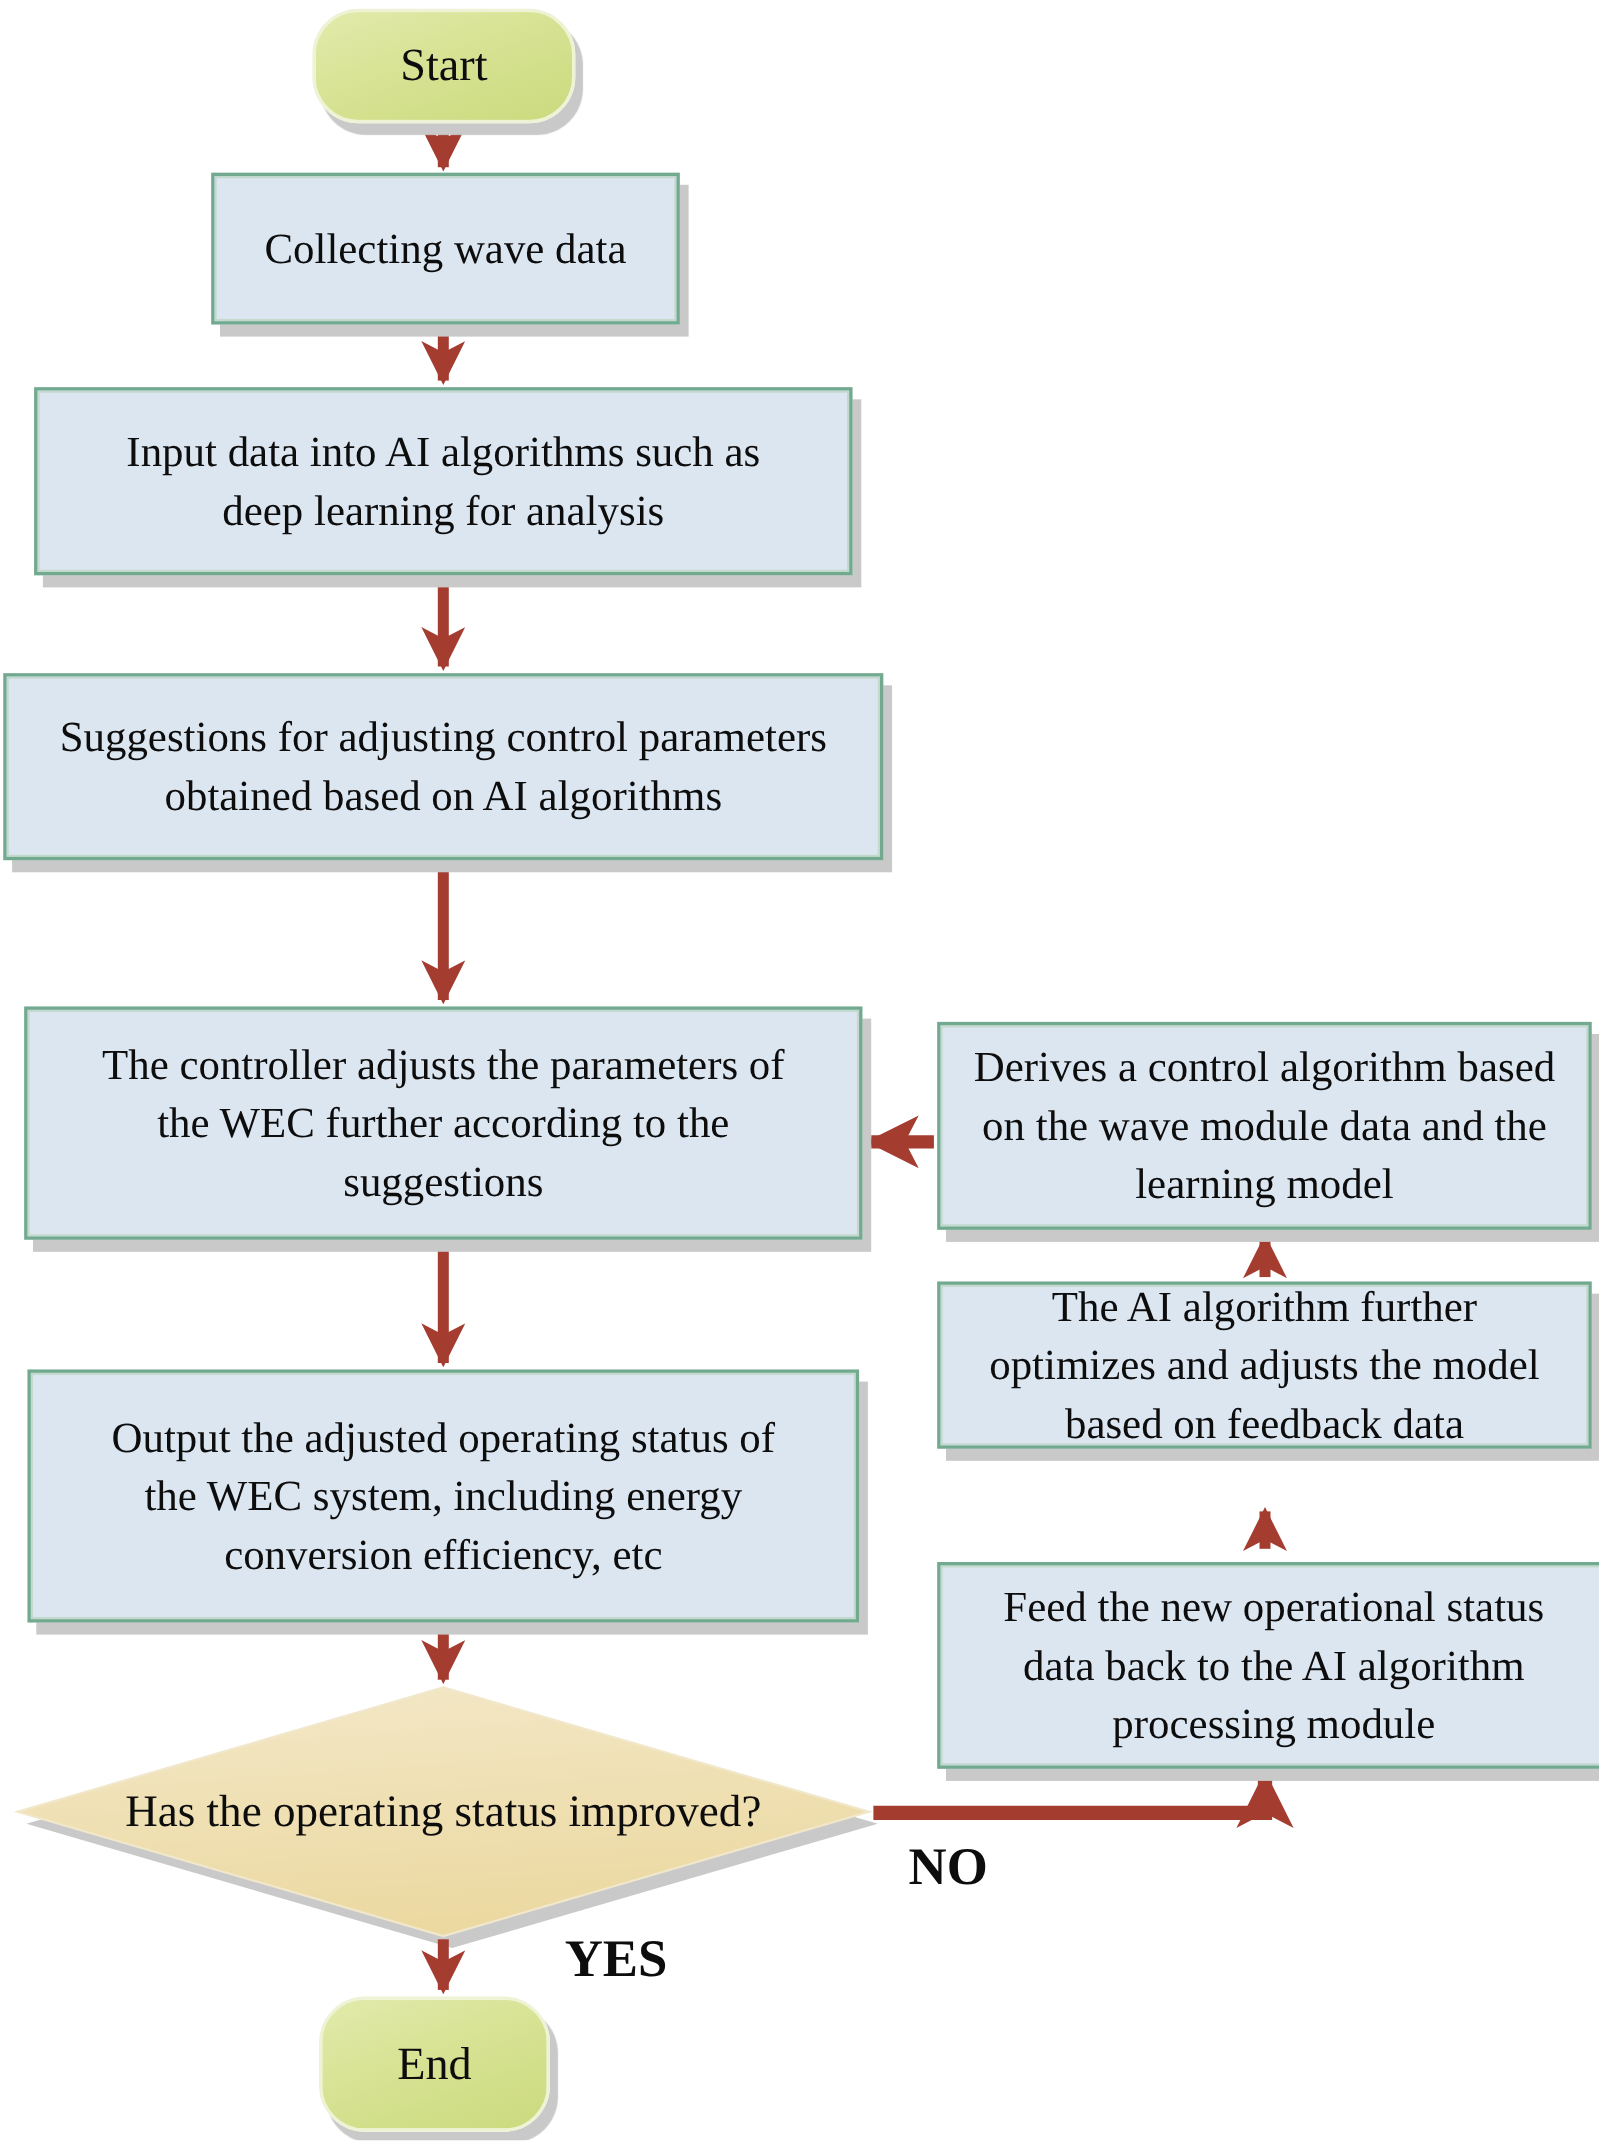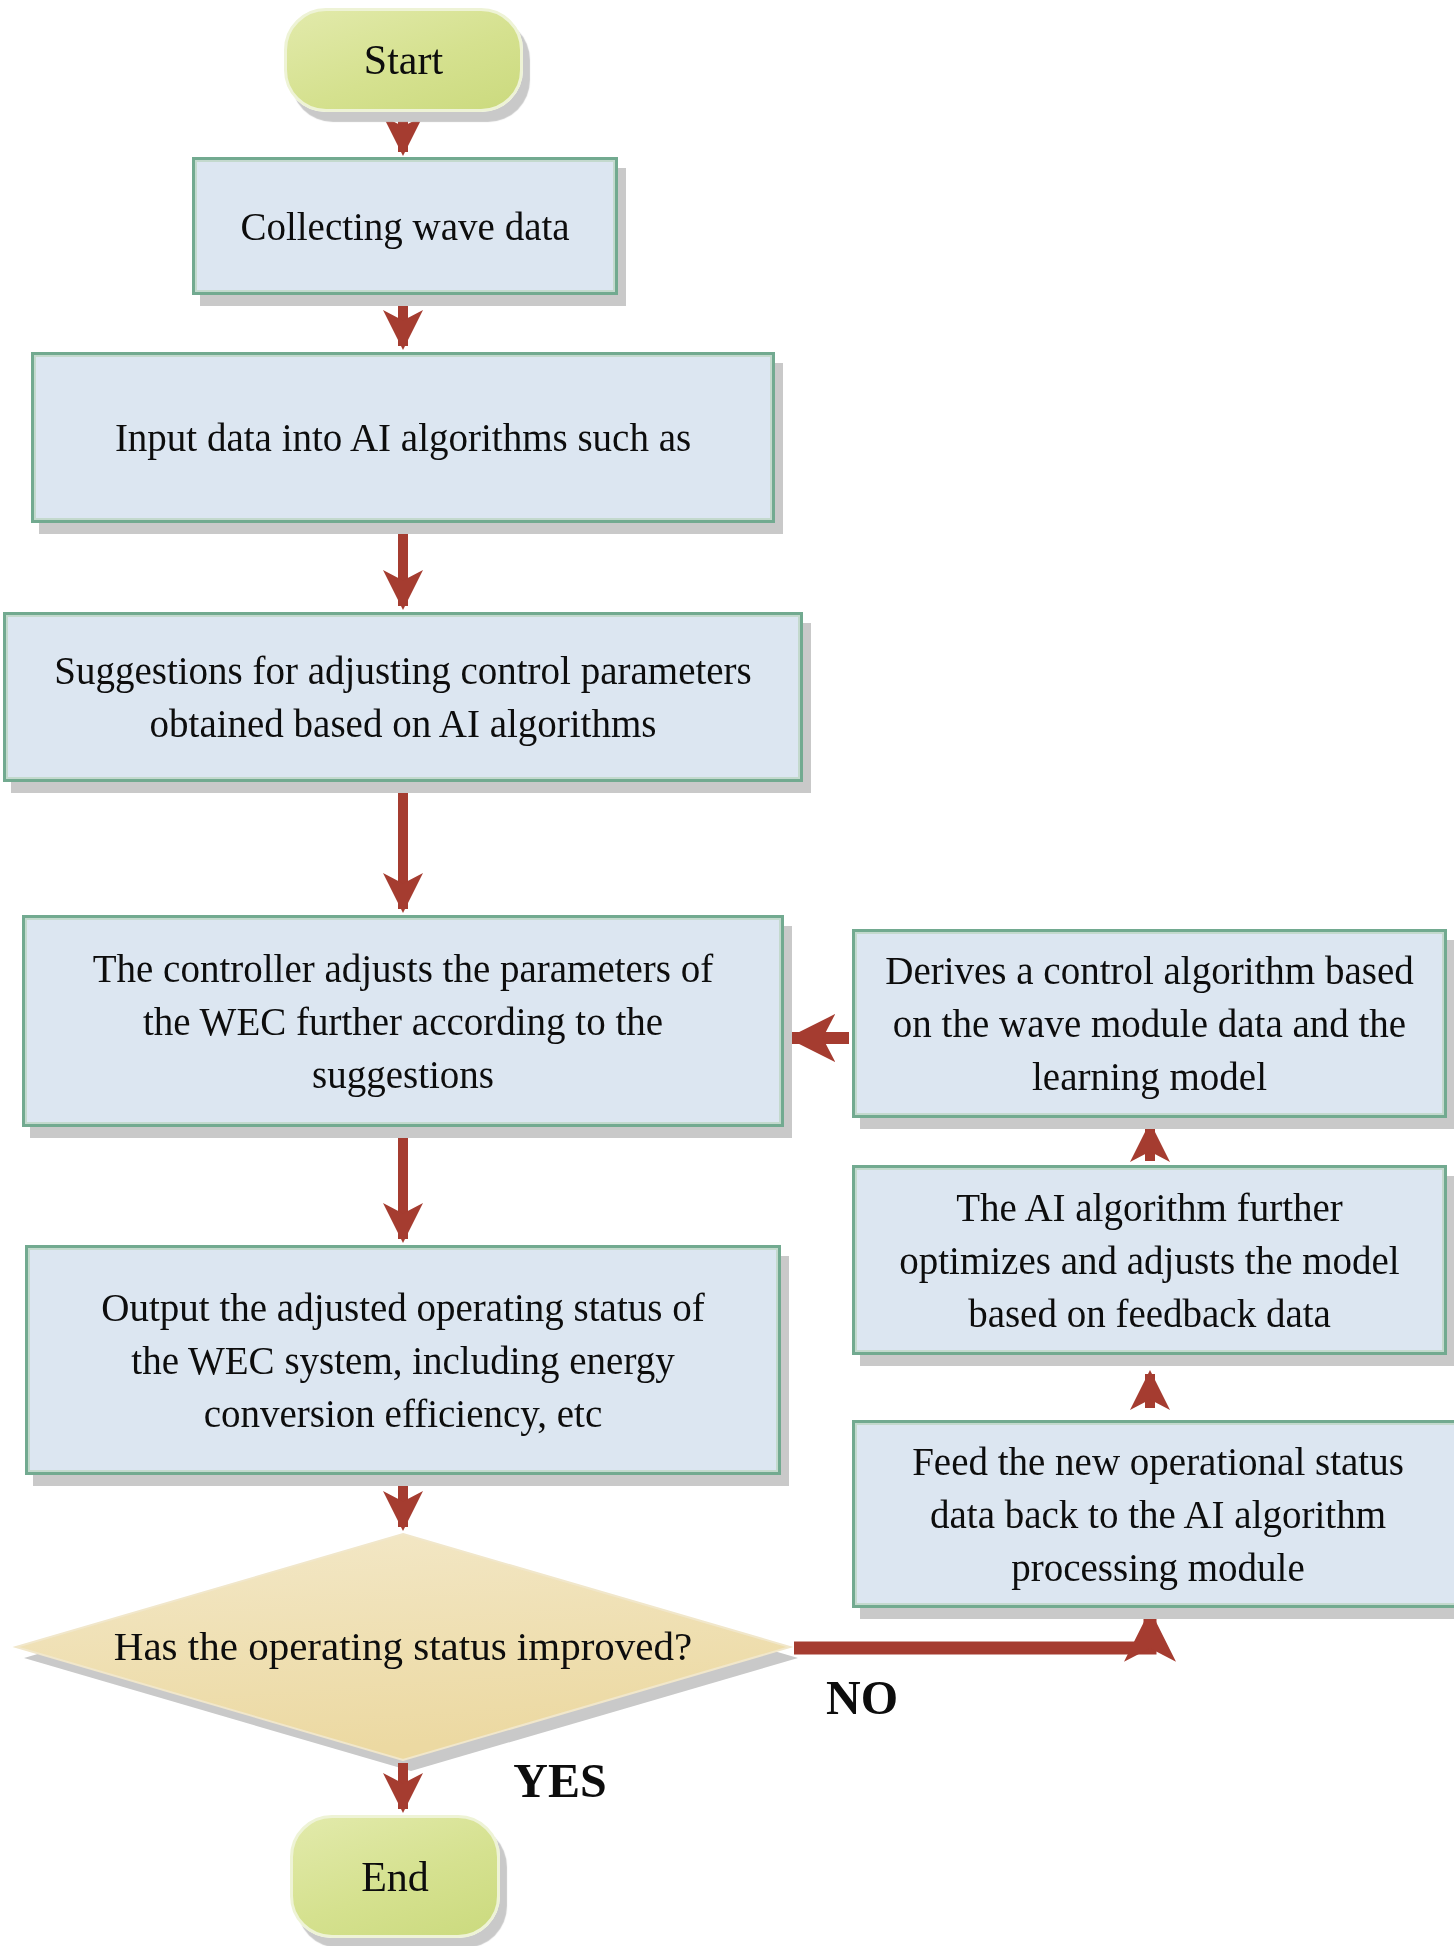--- a/index.html
+++ b/index.html
@@ -46,21 +46,21 @@
   }
 
   
   #n-start     {left:284px;top:8px;   width:239px;height:104px;}
   #n-collect   {left:192px;top:157px; width:426px;height:138px;}
   #n-input     {left:31px; top:352px; width:744px;height:171px;}
   #n-suggest   {left:3px;  top:612px; width:800px;height:170px;}
   #n-controller{left:22px; top:915px; width:762px;height:212px;}
   #n-output    {left:25px; top:1245px;width:756px;height:230px;}
   #n-derive    {left:852px;top:929px; width:595px;height:189px;}
-  #n-optimize  {left:852px;top:1165px;width:595px;height:190px;}
+  #n-optimize  {left:852px;top:1165px;width:595px;height:152px;}
   #n-feedback  {left:852px;top:1420px;width:612px;height:188px;}
   #n-end       {left:290px;top:1815px;width:210px;height:123px;}
   #q-text      {left:40px; top:1622px;width:726px;}
   #lbl-yes     {left:498px;top:1753px;width:124px;}
   #lbl-no      {left:806px;top:1670px;width:112px;}
 </style>
 </head>
 <body>
 
 <div class="canvas">
@@ -96,20 +96,21 @@
   <div class="terminator" id="n-start">
     <span>Start</span>
   </div>
 
   <div class="process" id="n-collect">
     <div class="line">Collecting wave data</div>
   </div>
 
   <div class="process" id="n-input">
     <div class="line">Input data into AI algorithms such as</div>
+    <div class="line">deep learning for analysis</div>
   </div>
 
   <div class="process" id="n-suggest">
     <div class="line">Suggestions for adjusting control parameters</div>
     <div class="line">obtained based on AI algorithms</div>
   </div>
 
   <div class="process" id="n-controller">
     <div class="line">The controller adjusts the parameters of</div>
     <div class="line">the WEC further according to the</div>

